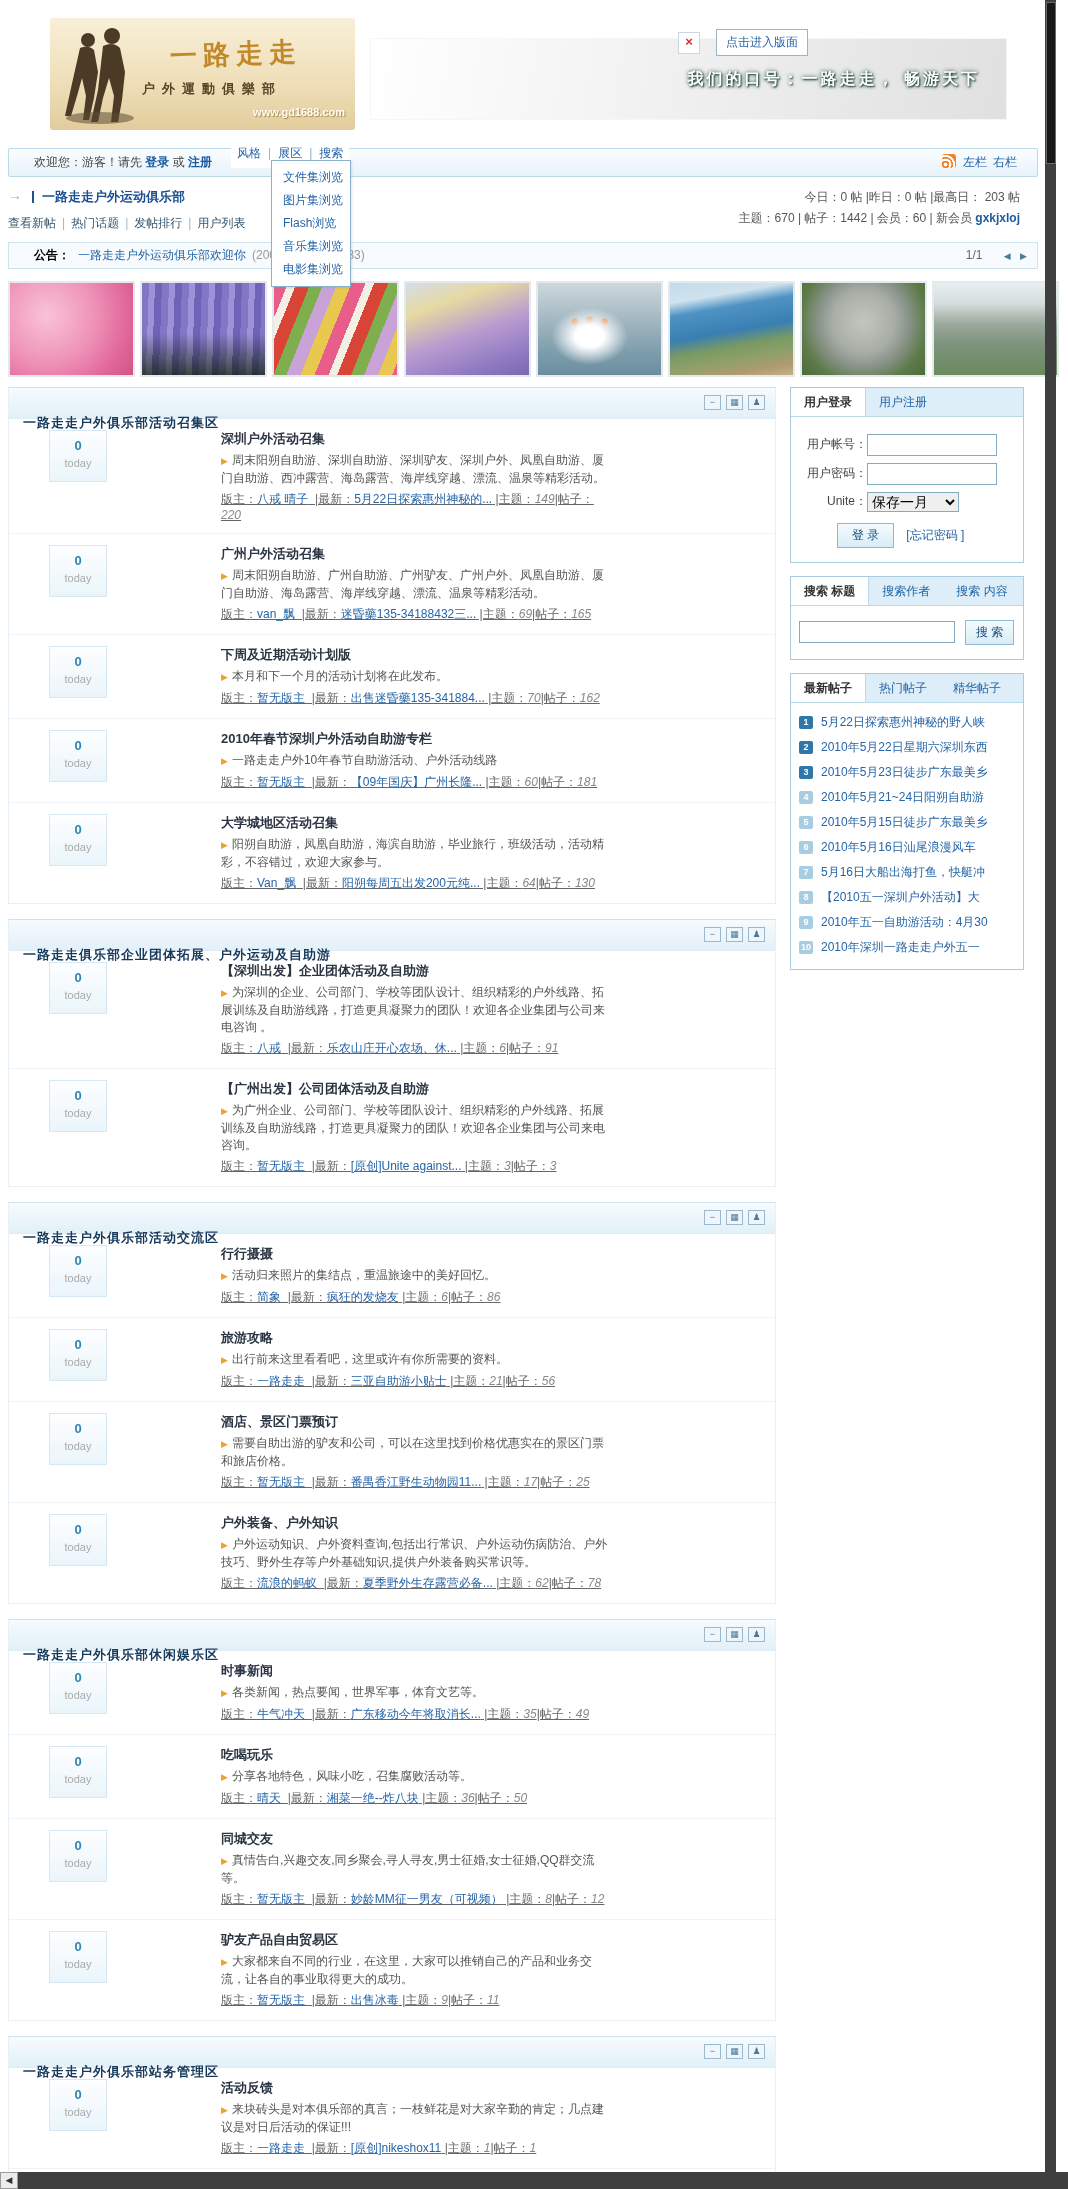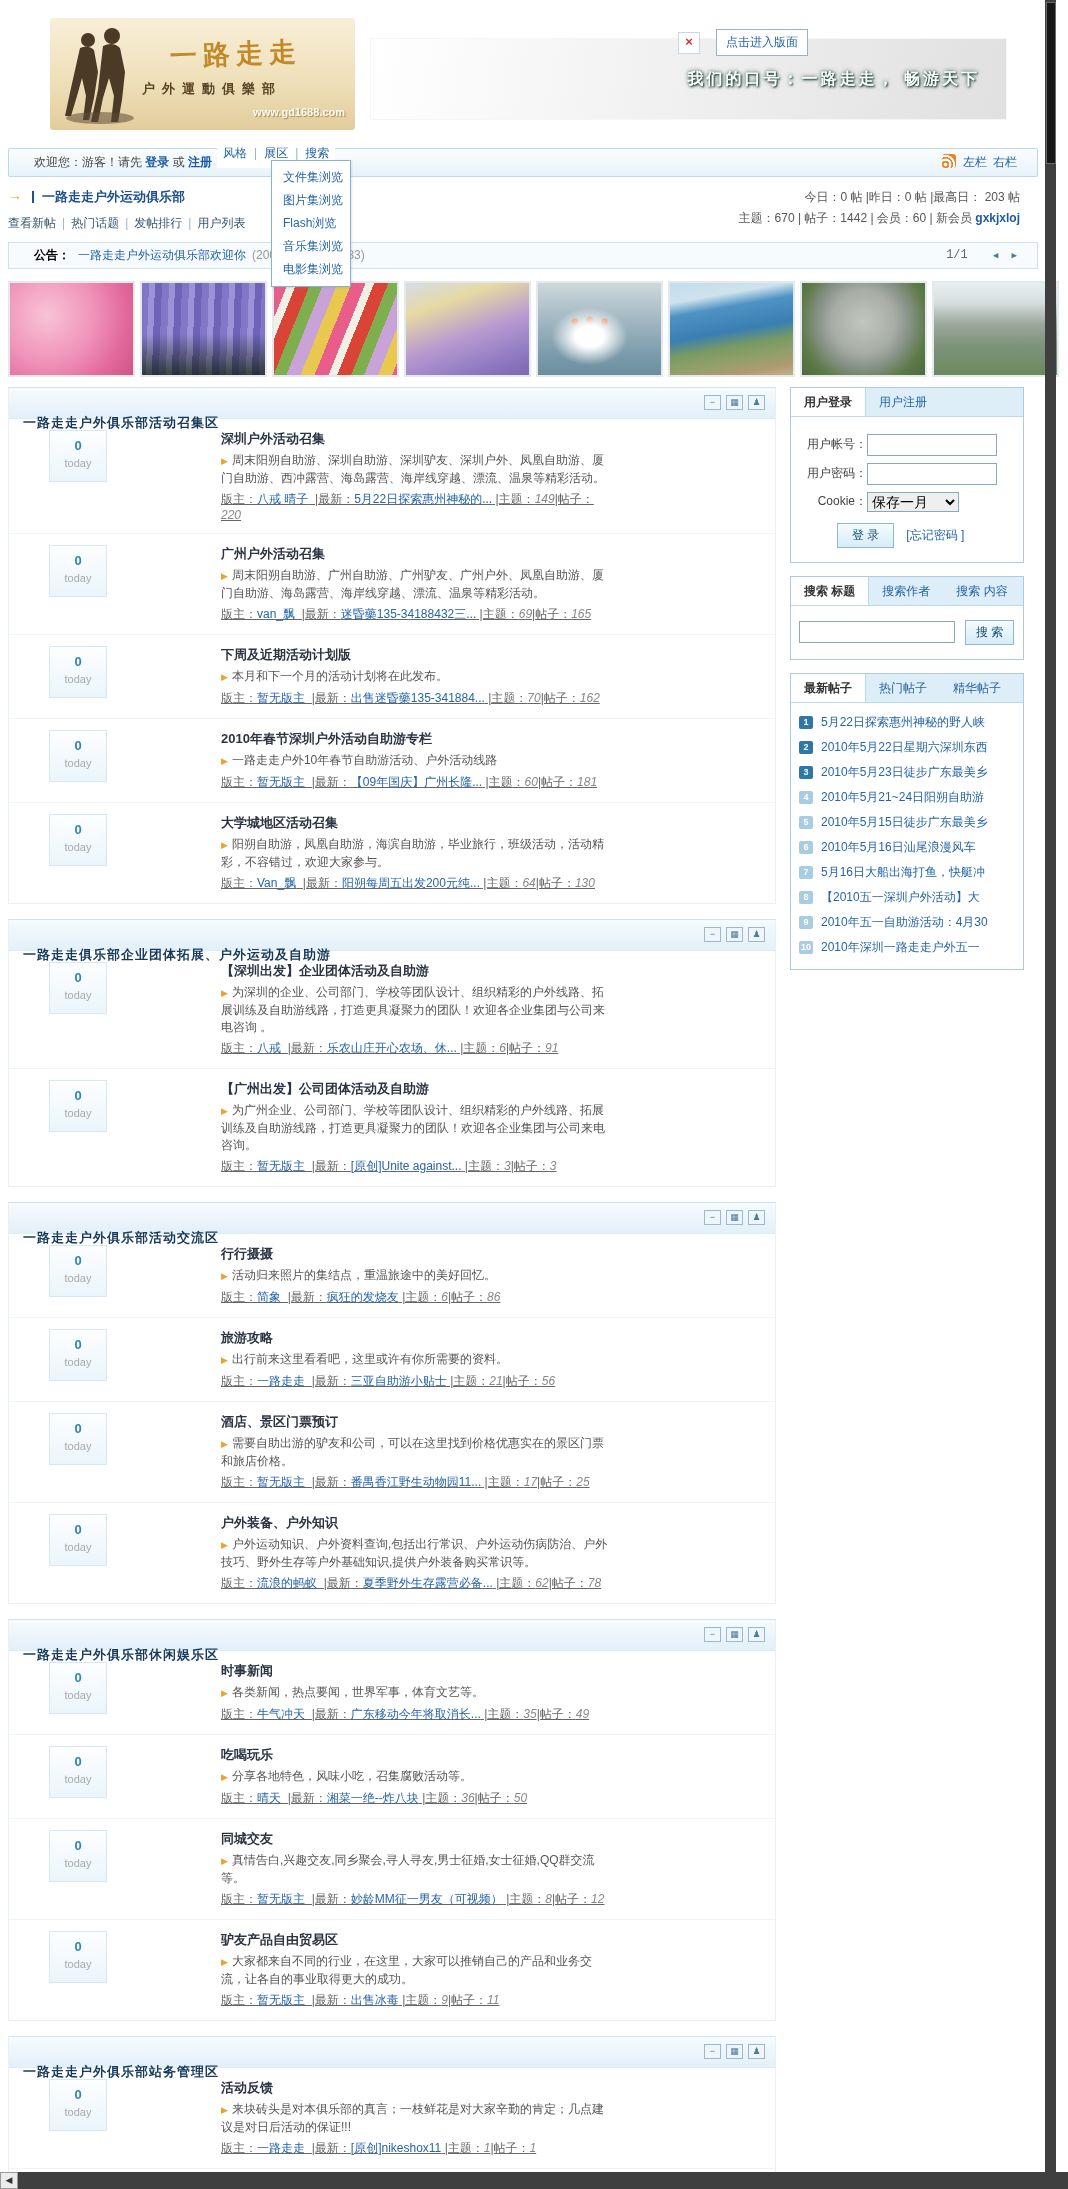--- a/index.html
+++ b/index.html
@@ -23,21 +23,21 @@
   .banner-in{width:100%;height:100%;border:1px solid #f2f8f5;box-sizing:border-box;position:relative;
     background:linear-gradient(100deg,rgba(255,255,255,.10),rgba(0,0,0,.12));}
   .slogan{position:absolute;right:26px;top:30px;color:#fff;font-size:16px;font-weight:bold;
     letter-spacing:3px;text-shadow:1px 1px 2px #123a2c,0 0 4px #1a4a38;}
 
   
   .welcome{height:27px;line-height:27px;border:1px solid #bcd9ea;border-radius:2px;
     background:linear-gradient(180deg,#fbfdff 0%,#e7f3fa 100%);position:relative;}
   .welcome .wtext{margin-left:25px;color:#444;}
   .welcome a{color:#1d5aa0;text-decoration:none;font-weight:bold;}
-  .topnav{position:absolute;left:208px;top:-10px;background:#fff;padding:1px 6px;white-space:nowrap;}
+  .topnav{position:absolute;left:222px;top:-10px;background:#fff;padding:1px 6px;white-space:nowrap;}
   .topnav a{color:#2565a8;font-weight:normal;}
   .sep{color:#8fb2cc;margin:0 7px;}
   .rssarea{position:absolute;right:14px;top:0;}
   .rssicon{display:inline-block;width:14px;height:14px;border-radius:3px;vertical-align:-2px;margin-right:7px;
     background:
       radial-gradient(circle at 3.5px 10.5px,#fff 1.6px,transparent 2.2px),
       radial-gradient(circle at 3.5px 10.5px,transparent 4px,#fff 4px,#fff 5.6px,transparent 6.2px),
       radial-gradient(circle at 3.5px 10.5px,transparent 7.6px,#fff 7.6px,#fff 9.2px,transparent 9.8px),
       #f08428;}
   .rssarea a{font-weight:normal;color:#2565a8;margin-right:6px;}
@@ -57,21 +57,21 @@
   .crumb-links a{color:#33566e;text-decoration:none;margin:0 6px;}
   .crumb-links a:first-child{margin-left:0;}
   .stats{text-align:right;padding-right:14px;color:#555;line-height:21px;white-space:nowrap;}
   .stats .newm{color:#1d5aa0;font-weight:bold;text-decoration:none;}
 
   
   .announce{height:25px;line-height:25px;border:1px solid #cfe3ee;background:#f7fbfe;display:flex;margin-top:4px;}
   .ann-label{font-weight:bold;color:#000000;margin-left:25px;}
   .ann-link{color:#2565a8;text-decoration:none;margin-left:8px;}
   .ann-time{color:#999;margin-left:6px;}
-  .ann-right{margin-left:auto;margin-right:20px;color:#666;font-family:Liberation Mono, monospace;}
+  .ann-right{margin-left:auto;margin-right:10px;color:#666;}
   .ann-right .pg{margin-right:12px;}
   .ann-arrow{color:#4a7a9c;font-size:9px;margin-left:6px;cursor:pointer;}
 
   
   .gallery{display:flex;margin-top:12px;margin-bottom:10px;}
   .gtile{width:123px;height:92px;border:2px solid #e3e9ec;margin-right:5px;flex:none;}
   .g0{background:radial-gradient(circle at 30% 35%,#f9c3d6 0%,#ef93b8 45%,#e2699c 75%,#d05585 100%);}
   .g1{background:repeating-linear-gradient(92deg,#8277c6 0 7px,#9d92d8 7px 13px,#6f63b8 13px 20px),
       linear-gradient(180deg,transparent 55%,#5d7a4c 100%);background-blend-mode:multiply;}
   .g2{background:repeating-linear-gradient(112deg,#e85d8a 0 13px,#f2efe4 13px 21px,#d94436 21px 34px,#7fae4e 34px 46px,#c9a2d8 46px 59px,#e8c84e 59px 72px);}
@@ -615,21 +615,21 @@
           <div class="lbody">
             <div class="lrow">
               <label>用户帐号：</label>
               <input type="text" style="">
             </div>
             <div class="lrow">
               <label>用户密码：</label>
               <input type="password" style="">
             </div>
             <div class="lrow">
-              <label>Cookie：</label>
+              <label>Unite：</label>
               <select><option>保存一月</option></select>
             </div>
             <div class="btnrow">
               <button class="bluebtn">登 录</button>
               <a class="forgot">[忘记密码 ]</a>
             </div>
           </div>
         </div>
 
         <div class="sbox">

